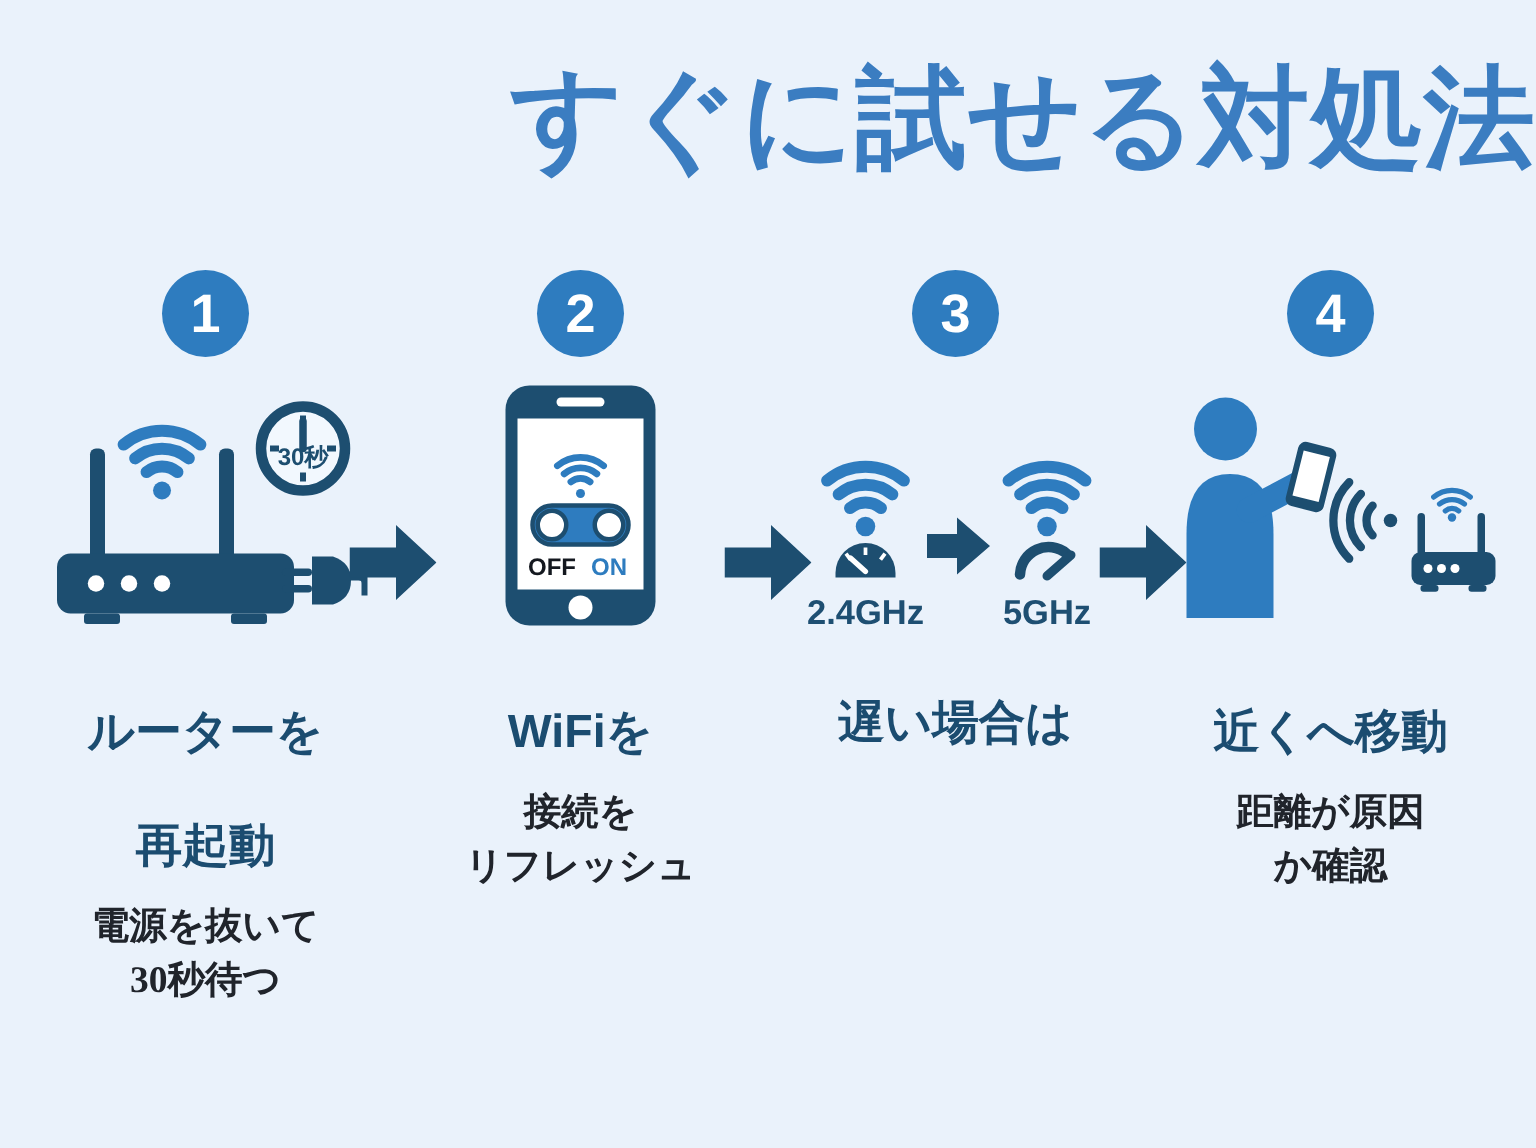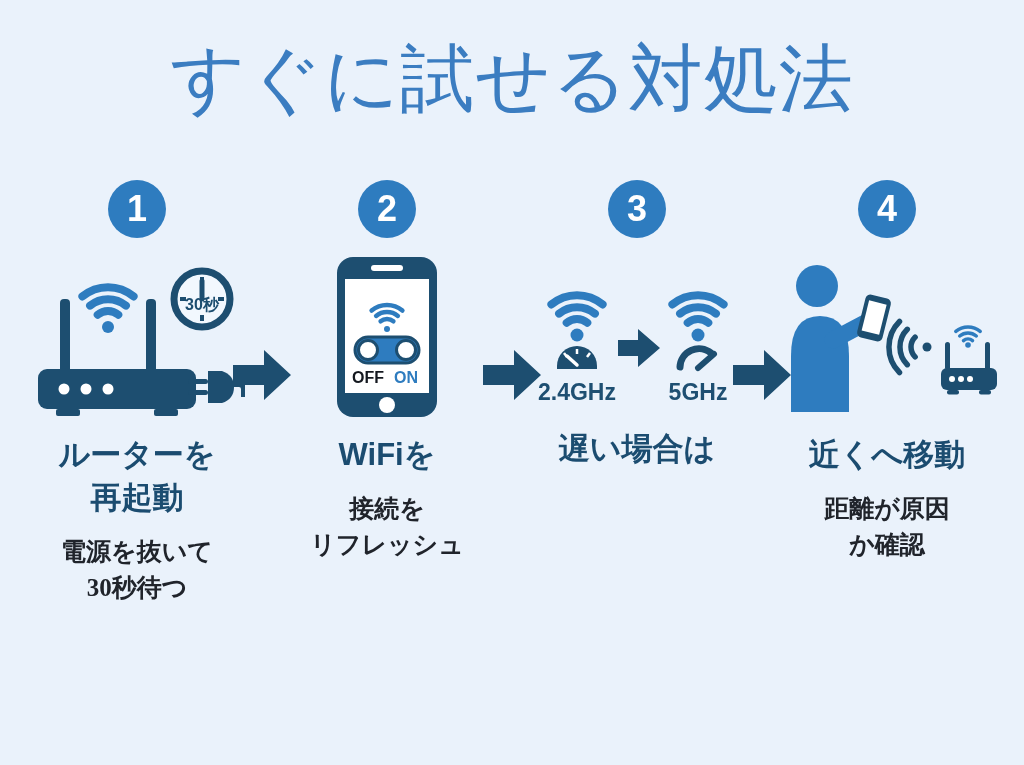--- a/index.html
+++ b/index.html
@@ -9,23 +9,23 @@
     background:#eaf2fb;
     overflow:hidden;
   }
   #canvas {
     position:relative;
     width:1024px; height:765px;
     background:#eaf2fb;
   }
   h1.main-title {
     margin:0; padding-top:42px;
-    text-align:center;
+    text-align:right;
     font-size:74px; line-height:1.0;
-    font-weight:400;
+    font-weight:700;
     color:#3b7dc1;
     letter-spacing:1px;
   }
   .steps {
     display:flex;
     margin-top:64px;
     padding:0 12px;
   }
   .step {
     width:250px;
@@ -44,21 +44,21 @@
     height:178px;
     margin-top:12px;
     display:flex; align-items:center; justify-content:center;
   }
   .step-title {
     margin:6px 0 0 0;
     font-size:31px; font-weight:900;
     line-height:1.38;
     color:#1b4c70;
   }
-  .step-title span { display:block; }
+  .step-title span { display:block;margin-top:33px; }
   .step-desc {
     margin:14px 0 0 0;
     font-size:25px; font-weight:700;
     line-height:1.45;
     color:#20242b;
     font-family:Liberation Serif, serif;
   }
   .step-desc span { display:block; }
   .flow-arrow {
     position:absolute;
@@ -160,21 +160,21 @@
       <p class="step-desc">
         <span>接続を</span>
         <span>リフレッシュ</span>
       </p>
     </section>
 
     <section class="step">
       <div class="icon-box" style="height:auto; margin-top:0;">
         <div class="badge">3</div>
       </div>
-      <div class="icon-box" style="margin-top:6px;">
+      <div class="icon-box" style="margin-top:6px;align-items:flex-end;">
         <svg width="235" height="145" viewBox="0 0 235 145">
 
           <g>
             <g stroke="#2e7cbf" stroke-width="8" fill="none" stroke-linecap="round">
               <path d="M46.7,61.7 A16,16 0 0 1 67.3,61.7"></path>
               <path d="M39.1,52.6 A28,28 0 0 1 74.9,52.6"></path>
               <path d="M31.4,43.4 A40,40 0 0 1 82.6,43.4"></path>
             </g>
             <circle cx="57" cy="74" r="6.5" fill="#2e7cbf"></circle>
             <g>

